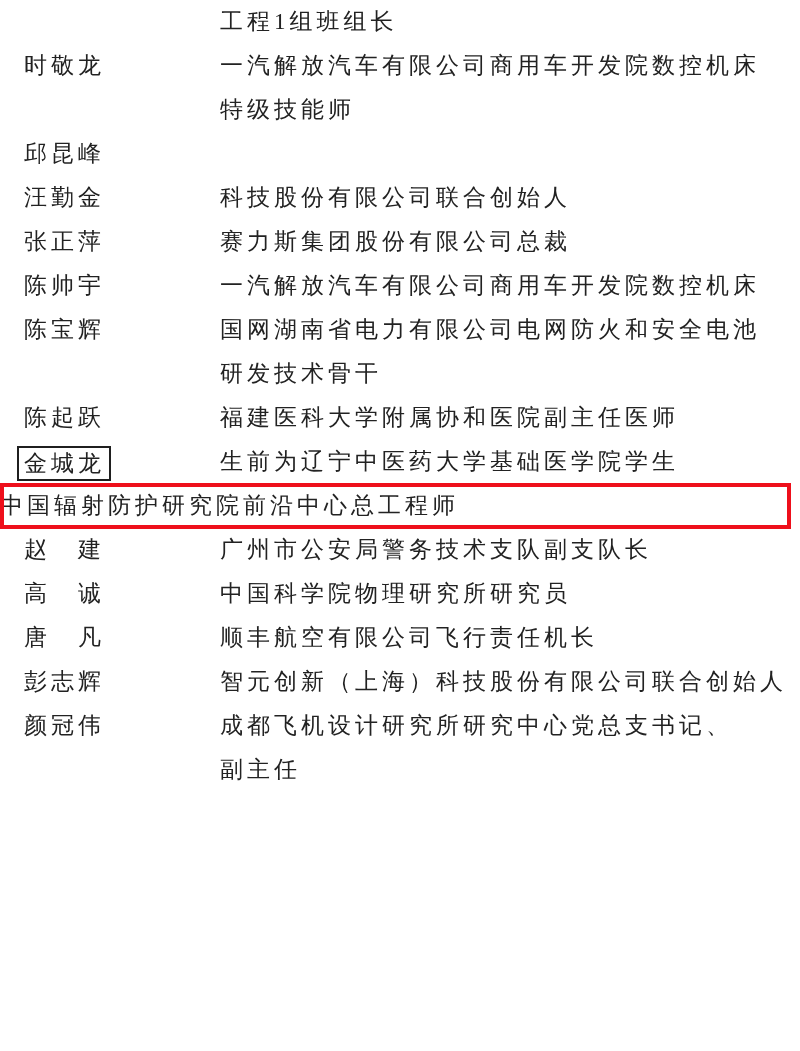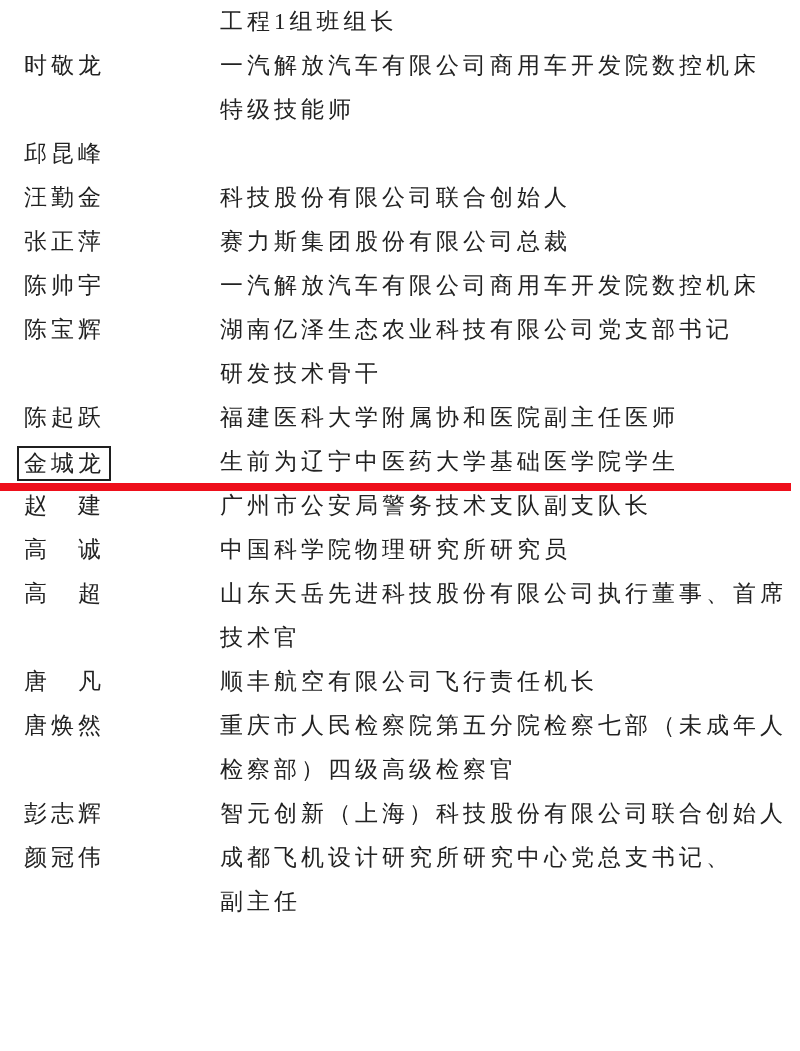--- a/index.html
+++ b/index.html
@@ -82,64 +82,55 @@
   </div>
 
 
   <div class="row">
     <div class="cell-name">陈帅宇</div>
     <div class="cell-desc">一汽解放汽车有限公司商用车开发院数控机床</div>
   </div>
 
   <div class="row">
     <div class="cell-name">陈宝辉</div>
-    <div class="cell-desc">湖南亿泽生态农业科技有限公司党支部书记
+    <div class="cell-desc">国网湖南省电力有限公司电网防火和安全电池
 研发技术骨干</div>
   </div>
 
   <div class="row">
     <div class="cell-name">陈起跃</div>
     <div class="cell-desc">福建医科大学附属协和医院副主任医师</div>
   </div>
 
   <div class="row">
     <div class="cell-name"><span class="name-box"><span>金城龙</span></span></div>
     <div class="cell-desc">生前为辽宁中医药大学基础医学院学生</div>
   </div>
 
   <div class="row">
     <div class="highlight-border"></div>
+    <div class="cell-desc">中国辐射防护研究院前沿中心总工程师</div>
   </div>
 
   <div class="row">
     <div class="cell-name">赵　建</div>
     <div class="cell-desc">广州市公安局警务技术支队副支队长</div>
   </div>
 
   <div class="row">
     <div class="cell-name">高　诚</div>
     <div class="cell-desc">中国科学院物理研究所研究员</div>
   </div>
 
-  <div class="row">
-    <div class="cell-name">高　超</div>
-    <div class="cell-desc">山东天岳先进科技股份有限公司执行董事、首席
-技术官</div>
-  </div>
 
   <div class="row">
     <div class="cell-name">唐　凡</div>
     <div class="cell-desc">顺丰航空有限公司飞行责任机长</div>
   </div>
 
-  <div class="row">
-    <div class="cell-name">唐焕然</div>
-    <div class="cell-desc">重庆市人民检察院第五分院检察七部（未成年人
-检察部）四级高级检察官</div>
-  </div>
 
   <div class="row">
     <div class="cell-name">彭志辉</div>
     <div class="cell-desc">智元创新（上海）科技股份有限公司联合创始人</div>
   </div>
 
   <div class="row">
   </div>
 
   <div class="row">

